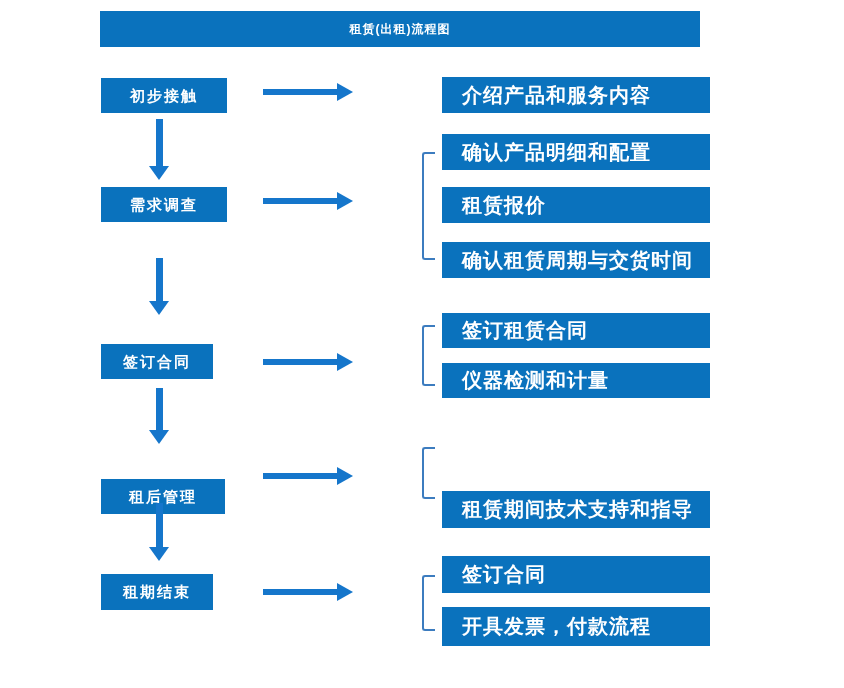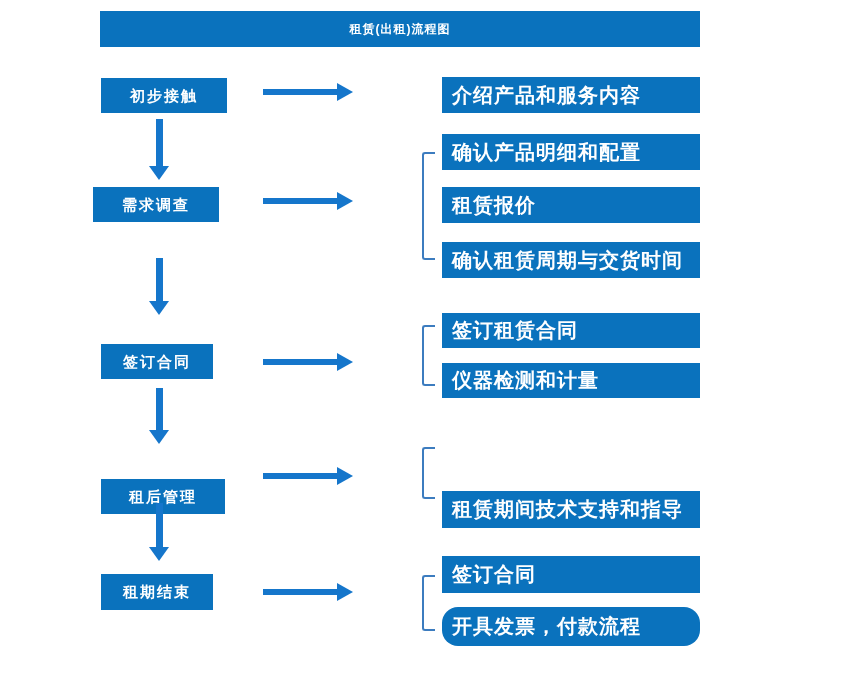--- a/index.html
+++ b/index.html
@@ -22,45 +22,45 @@
   }
   .lbox {
     position: absolute;
     background: var(--primary, #0a72bd);
     color: var(--text, #ffffff);
     font-weight: 700; font-size: 15px;
     text-align: center;
     letter-spacing: 2px;
   }
   .lbox.s0 { left: 101px; top: 78px;  width: 126px; height: 35px; line-height: 35px; }
-  .lbox.s1 { left: 93px; top: 187px; width: 126px; height: 35px; line-height: 35px; }
+  .lbox.s1 { left: 101px; top: 187px; width: 126px; height: 35px; line-height: 35px; }
   .lbox.s2 { left: 101px; top: 344px; width: 112px; height: 35px; line-height: 35px; }
   .lbox.s3 { left: 101px; top: 479px; width: 124px; height: 35px; line-height: 35px; }
   .lbox.s4 { left: 101px; top: 574px; width: 112px; height: 36px; line-height: 36px; }
 
   .rbox {
     position: absolute;
     left: 442px; width: 248px;
     background: var(--primary, #0a72bd);
     color: var(--text, #ffffff);
     font-weight: 700; font-size: 20px;
-    padding-left: 10px;
+    padding-left: 20px;
     letter-spacing: 1px;
     white-space: nowrap;
   }
   .rbox.o0_0 { top: 77px;  height: 36px; line-height: 36px; }
   .rbox.o1_0 { top: 134px; height: 36px; line-height: 36px; }
   .rbox.o1_1 { top: 187px; height: 36px; line-height: 36px; }
   .rbox.o1_2 { top: 242px; height: 36px; line-height: 36px; }
   .rbox.o2_0 { top: 313px; height: 35px; line-height: 35px; }
   .rbox.o2_1 { top: 363px; height: 35px; line-height: 35px; }
   .rbox.o3_0 { top: 421px; height: 37px; line-height: 37px; }
   .rbox.o3_1 { top: 491px; height: 37px; line-height: 37px; }
   .rbox.o4_0 { top: 556px; height: 37px; line-height: 37px; }
-  .rbox.o4_1 { top: 607px; height: 39px; line-height: 39px; border-radius: 16px; }
+  .rbox.o4_1 { top: 607px; height: 39px; line-height: 39px; }
 
   
   .varrow { position: absolute; left: 149px; width: 20px; }
   .varrow .shaft {
     position: absolute; left: 7px; top: 0; width: 7px;
     background: var(--arrow, #1576cb);
   }
   .varrow .head {
     position: absolute; left: 0; width: 0; height: 0;
     border-left: 10px solid transparent;

